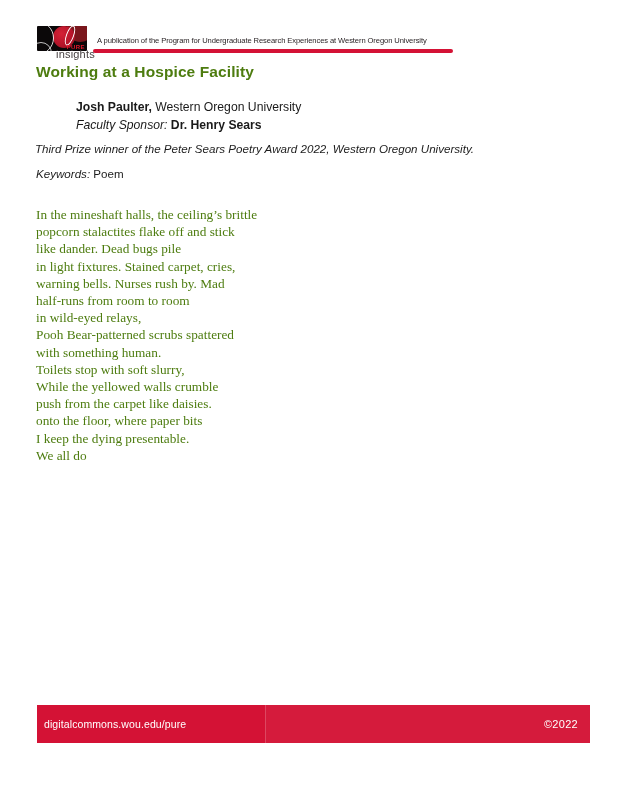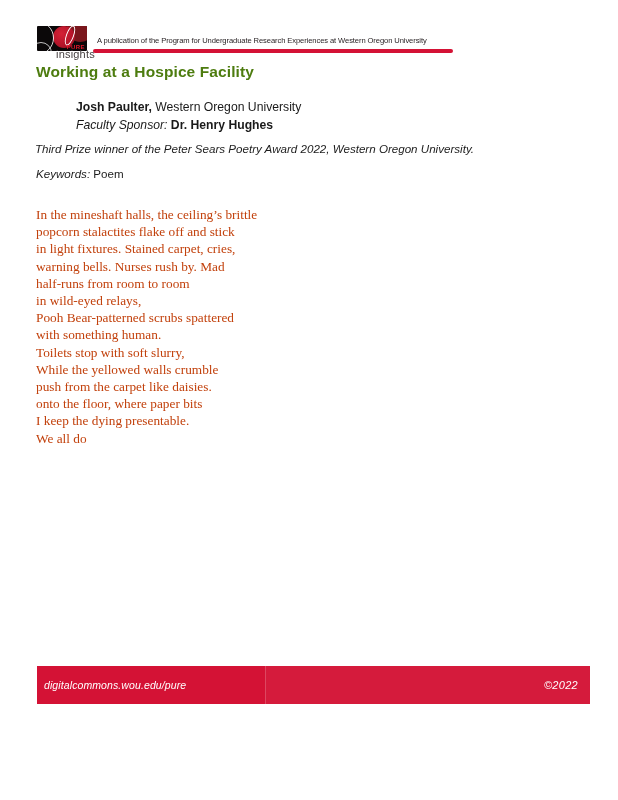--- a/index.html
+++ b/index.html
@@ -62,27 +62,27 @@
   .award{
     position:absolute;left:35px;top:142px;font-size:11.6px;font-style:italic;color:#1c1c1c;
   }
   .keywords{
     position:absolute;left:36px;top:167px;font-size:11.6px;color:#1c1c1c;
   }
   .keywords .i{font-style:italic;}
   
   .poem{
     position:absolute;left:36px;top:206px;
-    font-family:"Liberation Serif",serif;font-size:13.3px;line-height:17.2px;color:#c2410c;
+    font-family:"Liberation Serif",serif;font-size:13.3px;line-height:17.2px;color:#4d7c0f;
   }
   
   .footer-bar{
-    position:absolute;left:37px;top:666px;width:553px;height:38px;
+    position:absolute;left:37px;top:705px;width:553px;height:38px;
     display:flex;align-items:center;justify-content:space-between;
-    padding:0 12px 0 7px;box-sizing:border-box;font-style:italic;
+    padding:0 12px 0 7px;box-sizing:border-box;
   }
   .footer-seam{
     position:absolute;left:228px;top:0;bottom:0;width:1px;background:rgba(255,255,255,0.22);
   }
   .footer-right-shade{
     position:absolute;left:229px;right:0;top:0;bottom:0;background:rgba(255,255,255,0.04);
   }
   .footer-url{font-size:10.5px;color:#ffffff;letter-spacing:0.1px;position:relative;z-index:1;}
   .footer-copy{font-size:11px;color:#ffffff;letter-spacing:0.3px;position:relative;z-index:1;}
 </style>
@@ -106,34 +106,35 @@
 
   <div class="title">Working at a Hospice Facility</div>
 
   <div class="byline">
     <div>
       <span class="b">Josh Paulter,</span>
       <span>Western Oregon University</span>
     </div>
     <div>
       <span class="i">Faculty Sponsor:</span>
-      <span class="b">Dr. Henry Hughes</span>
+      <span class="b">Dr. Henry Sears</span>
     </div>
   </div>
 
   <div class="award">Third Prize winner of the Peter Sears Poetry Award 2022, Western Oregon University.</div>
 
   <div class="keywords">
     <span class="i">Keywords:</span>
     <span>Poem</span>
   </div>
 
   <div class="poem">
       <div>In the mineshaft halls, the ceiling’s brittle</div>
       <div>popcorn stalactites flake off and stick</div>
+      <div>like dander. Dead bugs pile</div>
       <div>in light fixtures. Stained carpet, cries,</div>
       <div>warning bells. Nurses rush by. Mad</div>
       <div>half-runs from room to room</div>
       <div>in wild-eyed relays,</div>
       <div>Pooh Bear-patterned scrubs spattered</div>
       <div>with something human.</div>
       <div>Toilets stop with soft slurry,</div>
       <div>While the yellowed walls crumble</div>
       <div>push from the carpet like daisies.</div>
       <div>onto the floor, where paper bits</div>

